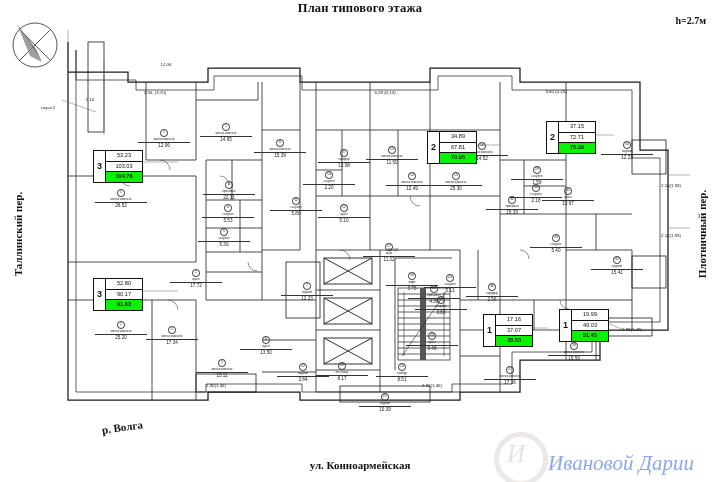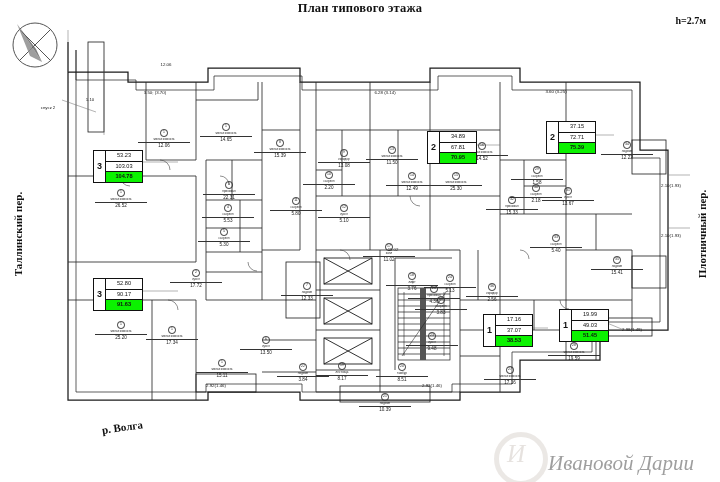--- a/index.html
+++ b/index.html
@@ -56,21 +56,21 @@
   .wm-mono{
     position:absolute;left:2px;top:4px;width:44px;height:44px;
     text-align:center;line-height:44px;font-size:25px;color:#cfc7c1;
     font-family:"Liberation Serif", serif;font-style:italic;
   }
   .wm-l1{
     position:absolute;left:56px;top:10px;font-size:10.5px;letter-spacing:1.2px;
     color:#cfc8c2;font-family:"Liberation Serif", serif;
   }
   .wm-l2{
-    position:absolute;left:56px;top:23px;font-size:21px;color:#404040;
+    position:absolute;left:56px;top:23px;font-size:21px;color:#1d4ed8;
     font-family:"Liberation Serif", serif;font-style:italic;
   }
 
   
   .apt{
     position:absolute;border:1px solid #111;background:#fff;
     display:flex;align-items:stretch;font-family:"Liberation Sans", sans-serif;
     line-height:1;
   }
   .apt .rooms{
@@ -117,20 +117,21 @@
       <circle cx="29" cy="30" r="22" fill="none" stroke="#555" stroke-width="1"></circle>
       <line x1="13" y1="14" x2="45" y2="46" stroke="#555" stroke-width="1"></line>
       <line x1="45" y1="14" x2="13" y2="46" stroke="#555" stroke-width="1"></line>
       <polygon points="11,9 36,47 24,41" fill="#8d8d8d" opacity=".85"></polygon>
       <polygon points="11,9 36,47 30,34" fill="#5f5f5f" opacity=".8"></polygon>
     </svg>
   </div>
 
   <div class="street street-left">Таллинский пер.</div>
   <div class="street street-right">Плотничный пер.</div>
+  <div class="street street-bottom">ул. Конноармейская</div>
   <div class="street street-volga">р. Волга</div>
 
   <svg id="plan" width="720" height="482" viewBox="0 0 720 482">
     <g fill="none" stroke="#1b1b1b" stroke-width="1.25" stroke-linejoin="miter">
 
       <path d="M68,42 L68,400 L208,400 L208,392 L300,392 L300,400 L460,400 L460,392 L520,392
                L520,360 L600,360 L600,330 L668,330 L668,150 L640,150 L640,82 L520,82
                L520,68 L430,68 L430,82 L300,82 L300,68 L208,68 L208,82 L128,82 L128,72
                L68,72 Z"></path>
 

